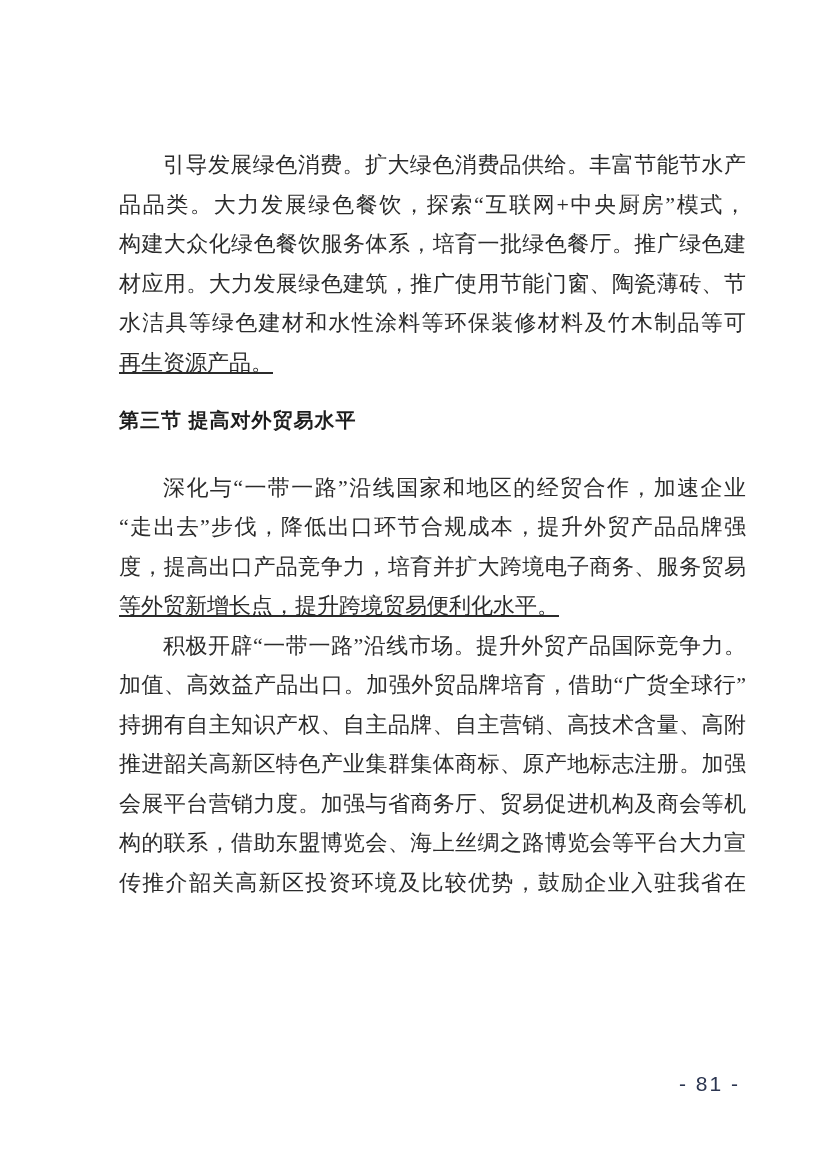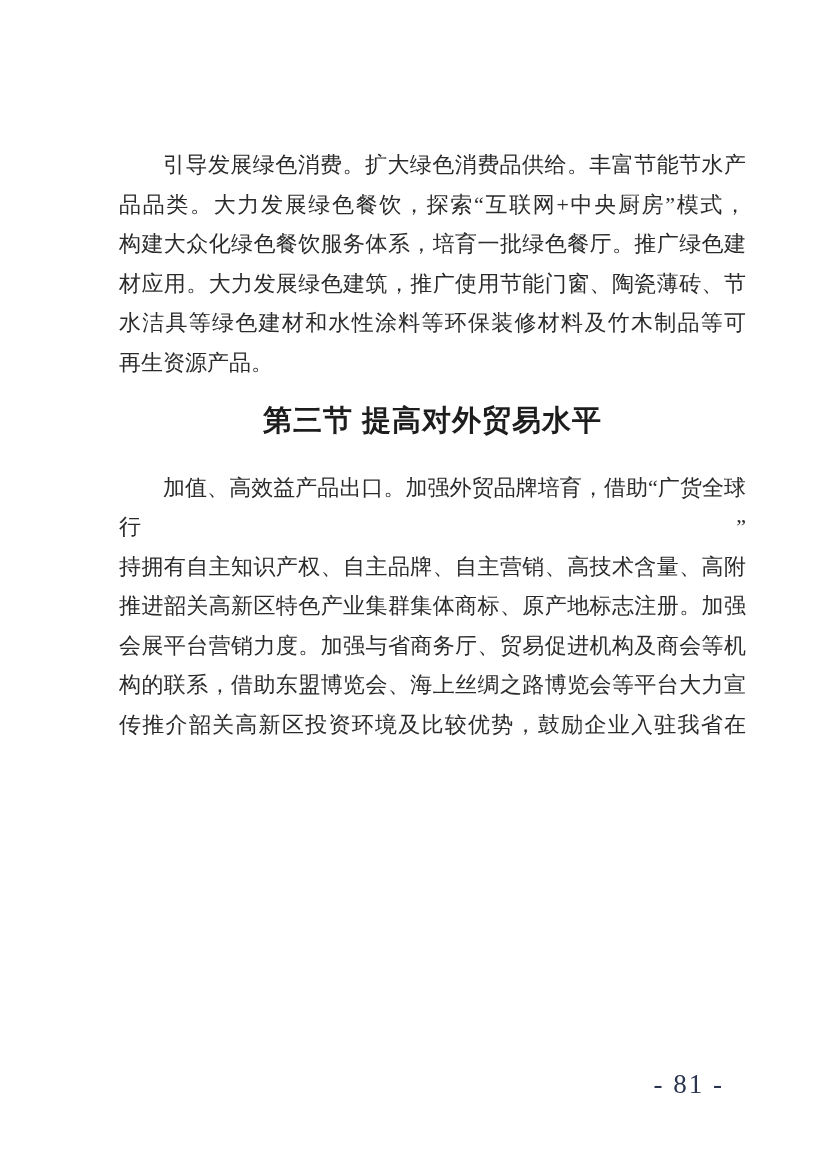--- a/index.html
+++ b/index.html
@@ -24,40 +24,40 @@
     line-height: 39.5px;
     color: #2b2b2b;
     font-family: "Liberation Serif", serif;
   }
   .para .line {
     text-align: justify;
     text-align-last: justify;
   }
   .para .line.line-last {
     text-align-last: left;
+    text-decoration: underline;
   }
   .para .line:first-child {
     text-indent: 2em;
   }
   .section-heading {
     margin: 19px 0 27px 0;
     font-family: "Liberation Sans", sans-serif;
     font-weight: bold;
-    font-size: 29px;
+    font-size: 20px;
     line-height: 39.5px;
-    text-align: center;
     color: #1d1d1d;
     letter-spacing: 1px;
   }
   .page-footer {
     position: absolute;
     top: 1072px;
-    right: 103px;
-    font-family: Liberation Serif, serif;
-    font-size: 27px;
+    right: 87px;
+    font-family: Liberation Sans, sans-serif;
+    font-size: 21px;
     line-height: 24px;
     color: #2b3550;
     letter-spacing: 2px;
     white-space: pre;
   }
 </style>
 </head>
 <body>
 
 <div class="page">
@@ -67,22 +67,29 @@
         <div class="line">引导发展绿色消费。扩大绿色消费品供给。丰富节能节水产</div>
         <div class="line">品品类。大力发展绿色餐饮，探索“互联网+中央厨房”模式，</div>
         <div class="line">构建大众化绿色餐饮服务体系，培育一批绿色餐厅。推广绿色建</div>
         <div class="line">材应用。大力发展绿色建筑，推广使用节能门窗、陶瓷薄砖、节</div>
         <div class="line">水洁具等绿色建材和水性涂料等环保装修材料及竹木制品等可</div>
         <div class="line line-last">再生资源产品。</div>
       </div>
 
     <h2 class="section-heading">第三节 提高对外贸易水平</h2>
 
+    <div class="para">
+        <div class="line">深化与“一带一路”沿线国家和地区的经贸合作，加速企业</div>
+        <div class="line">“走出去”步伐，降低出口环节合规成本，提升外贸产品品牌强</div>
+        <div class="line">度，提高出口产品竞争力，培育并扩大跨境电子商务、服务贸易</div>
+        <div class="line line-last">等外贸新增长点，提升跨境贸易便利化水平。</div>
+      </div>
 
     <div class="para">
+        <div class="line">积极开辟“一带一路”沿线市场。提升外贸产品国际竞争力。</div>
         <div class="line">加值、高效益产品出口。加强外贸品牌培育，借助“广货全球行”</div>
         <div class="line">持拥有自主知识产权、自主品牌、自主营销、高技术含量、高附</div>
         <div class="line">推进韶关高新区特色产业集群集体商标、原产地标志注册。加强</div>
         <div class="line">会展平台营销力度。加强与省商务厅、贸易促进机构及商会等机</div>
         <div class="line">构的联系，借助东盟博览会、海上丝绸之路博览会等平台大力宣</div>
         <div class="line">传推介韶关高新区投资环境及比较优势，鼓励企业入驻我省在</div>
       </div>
 
   </div>
 

